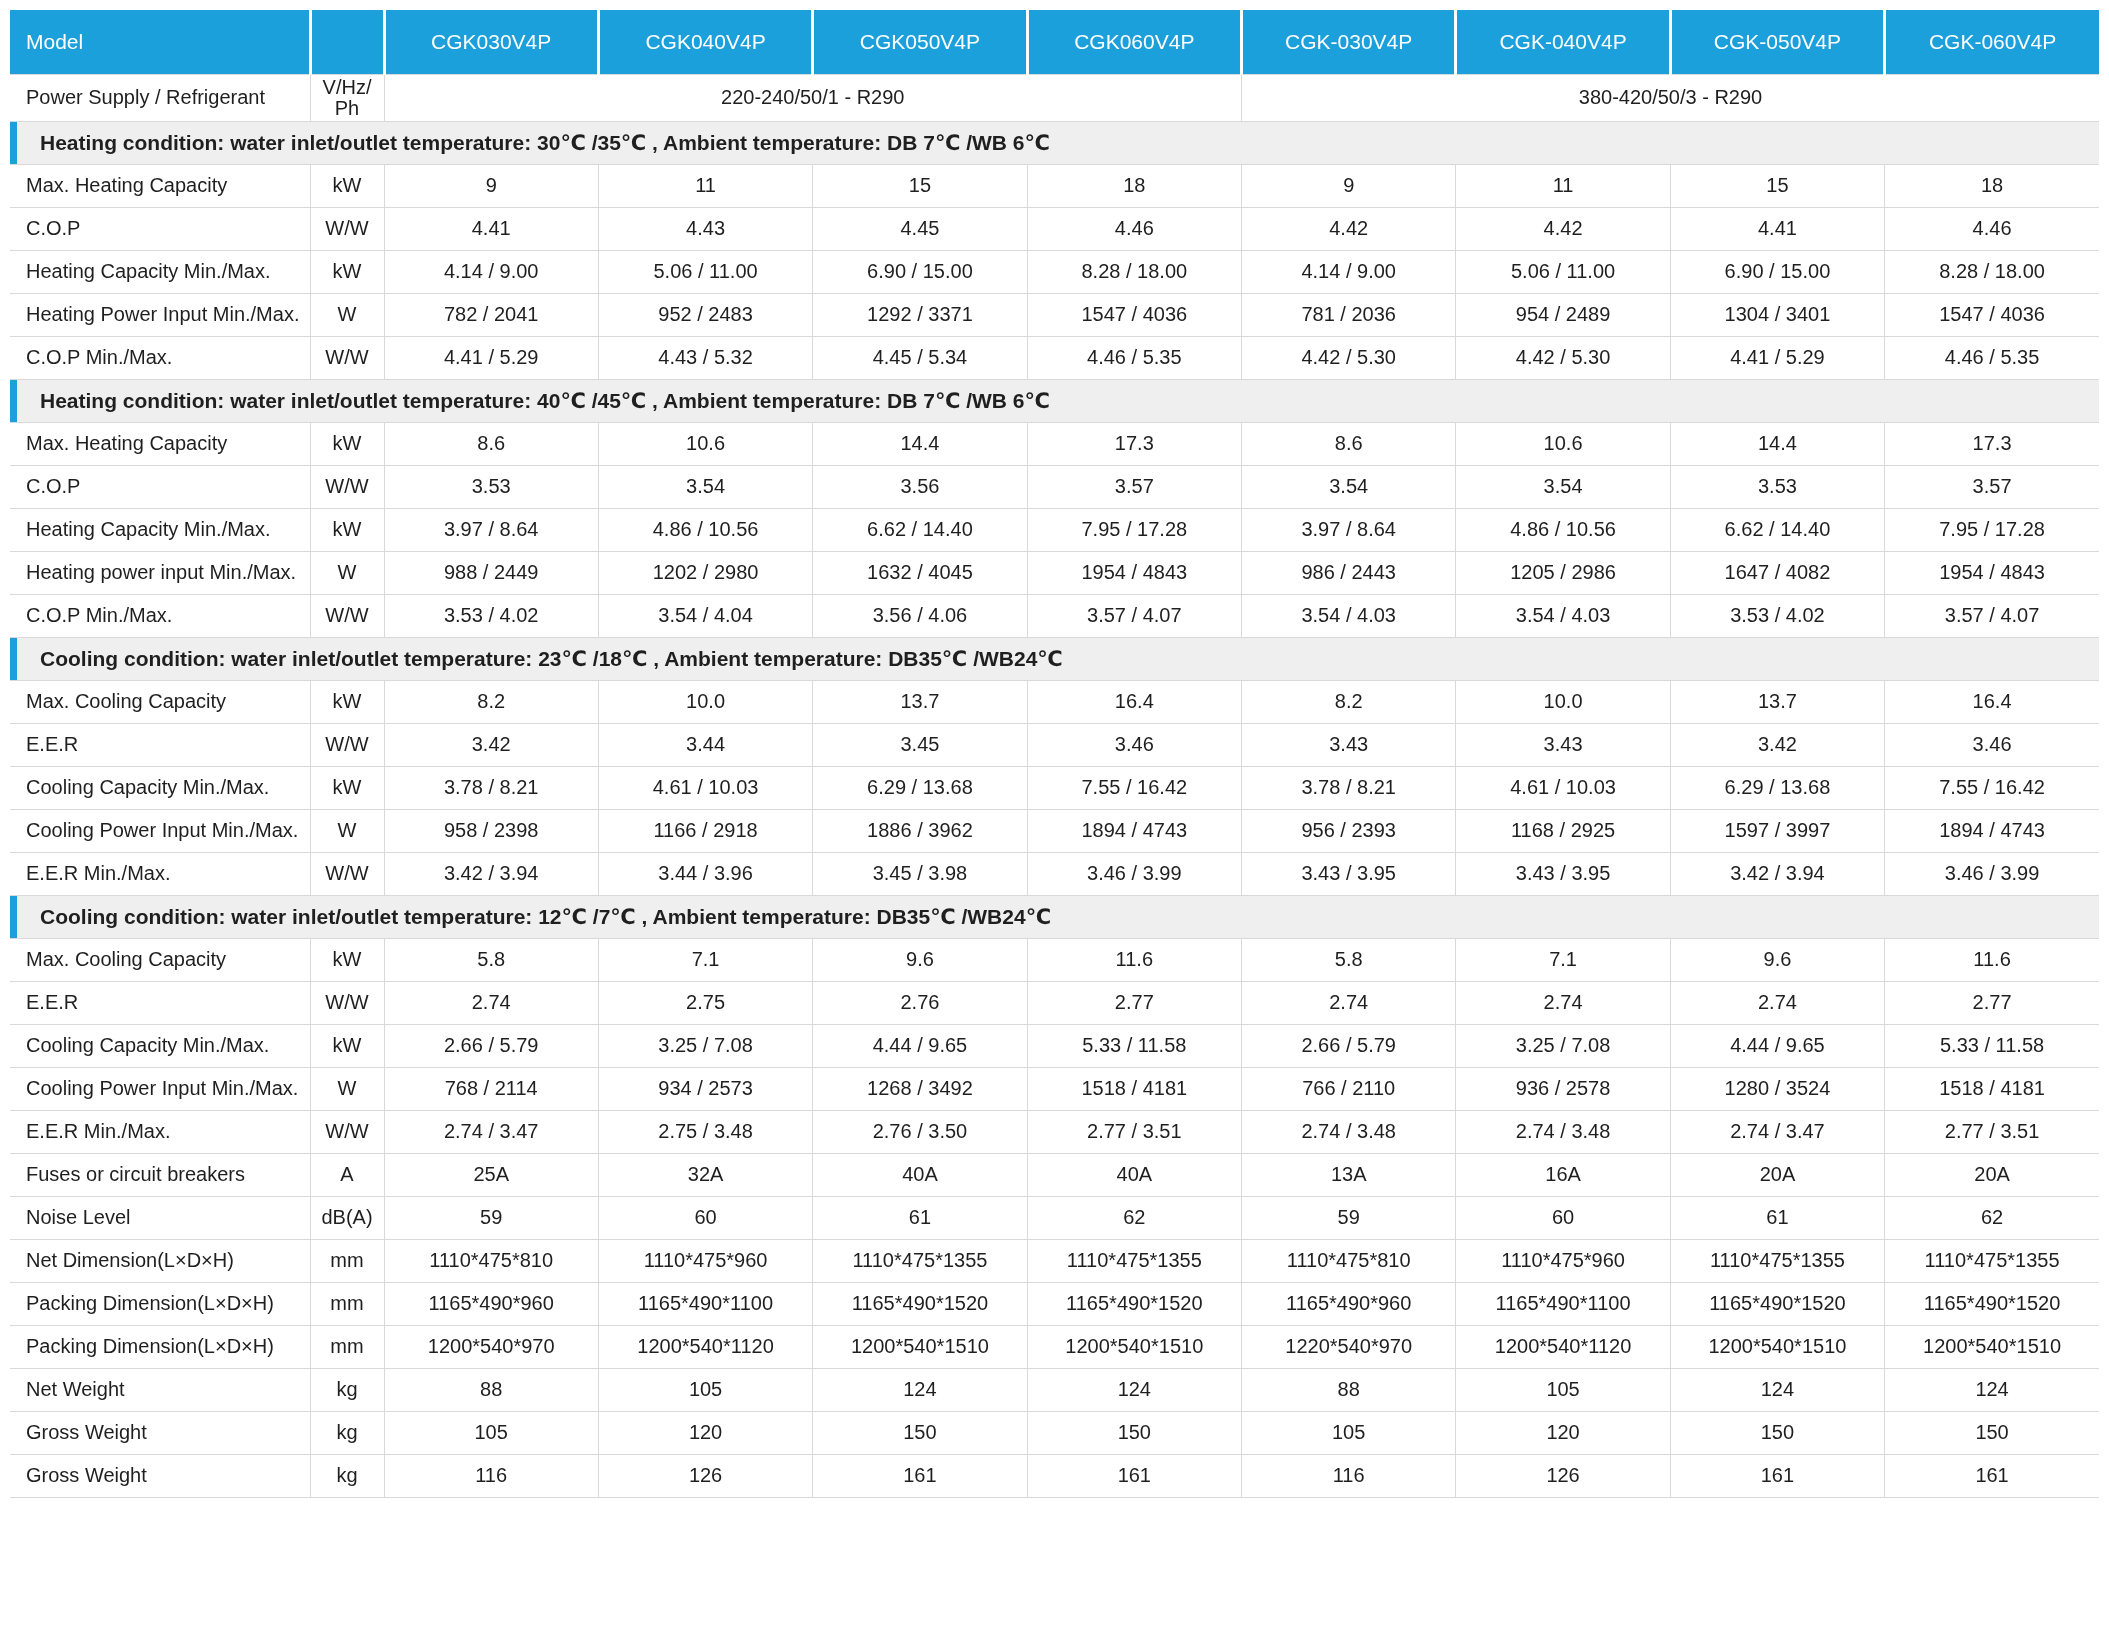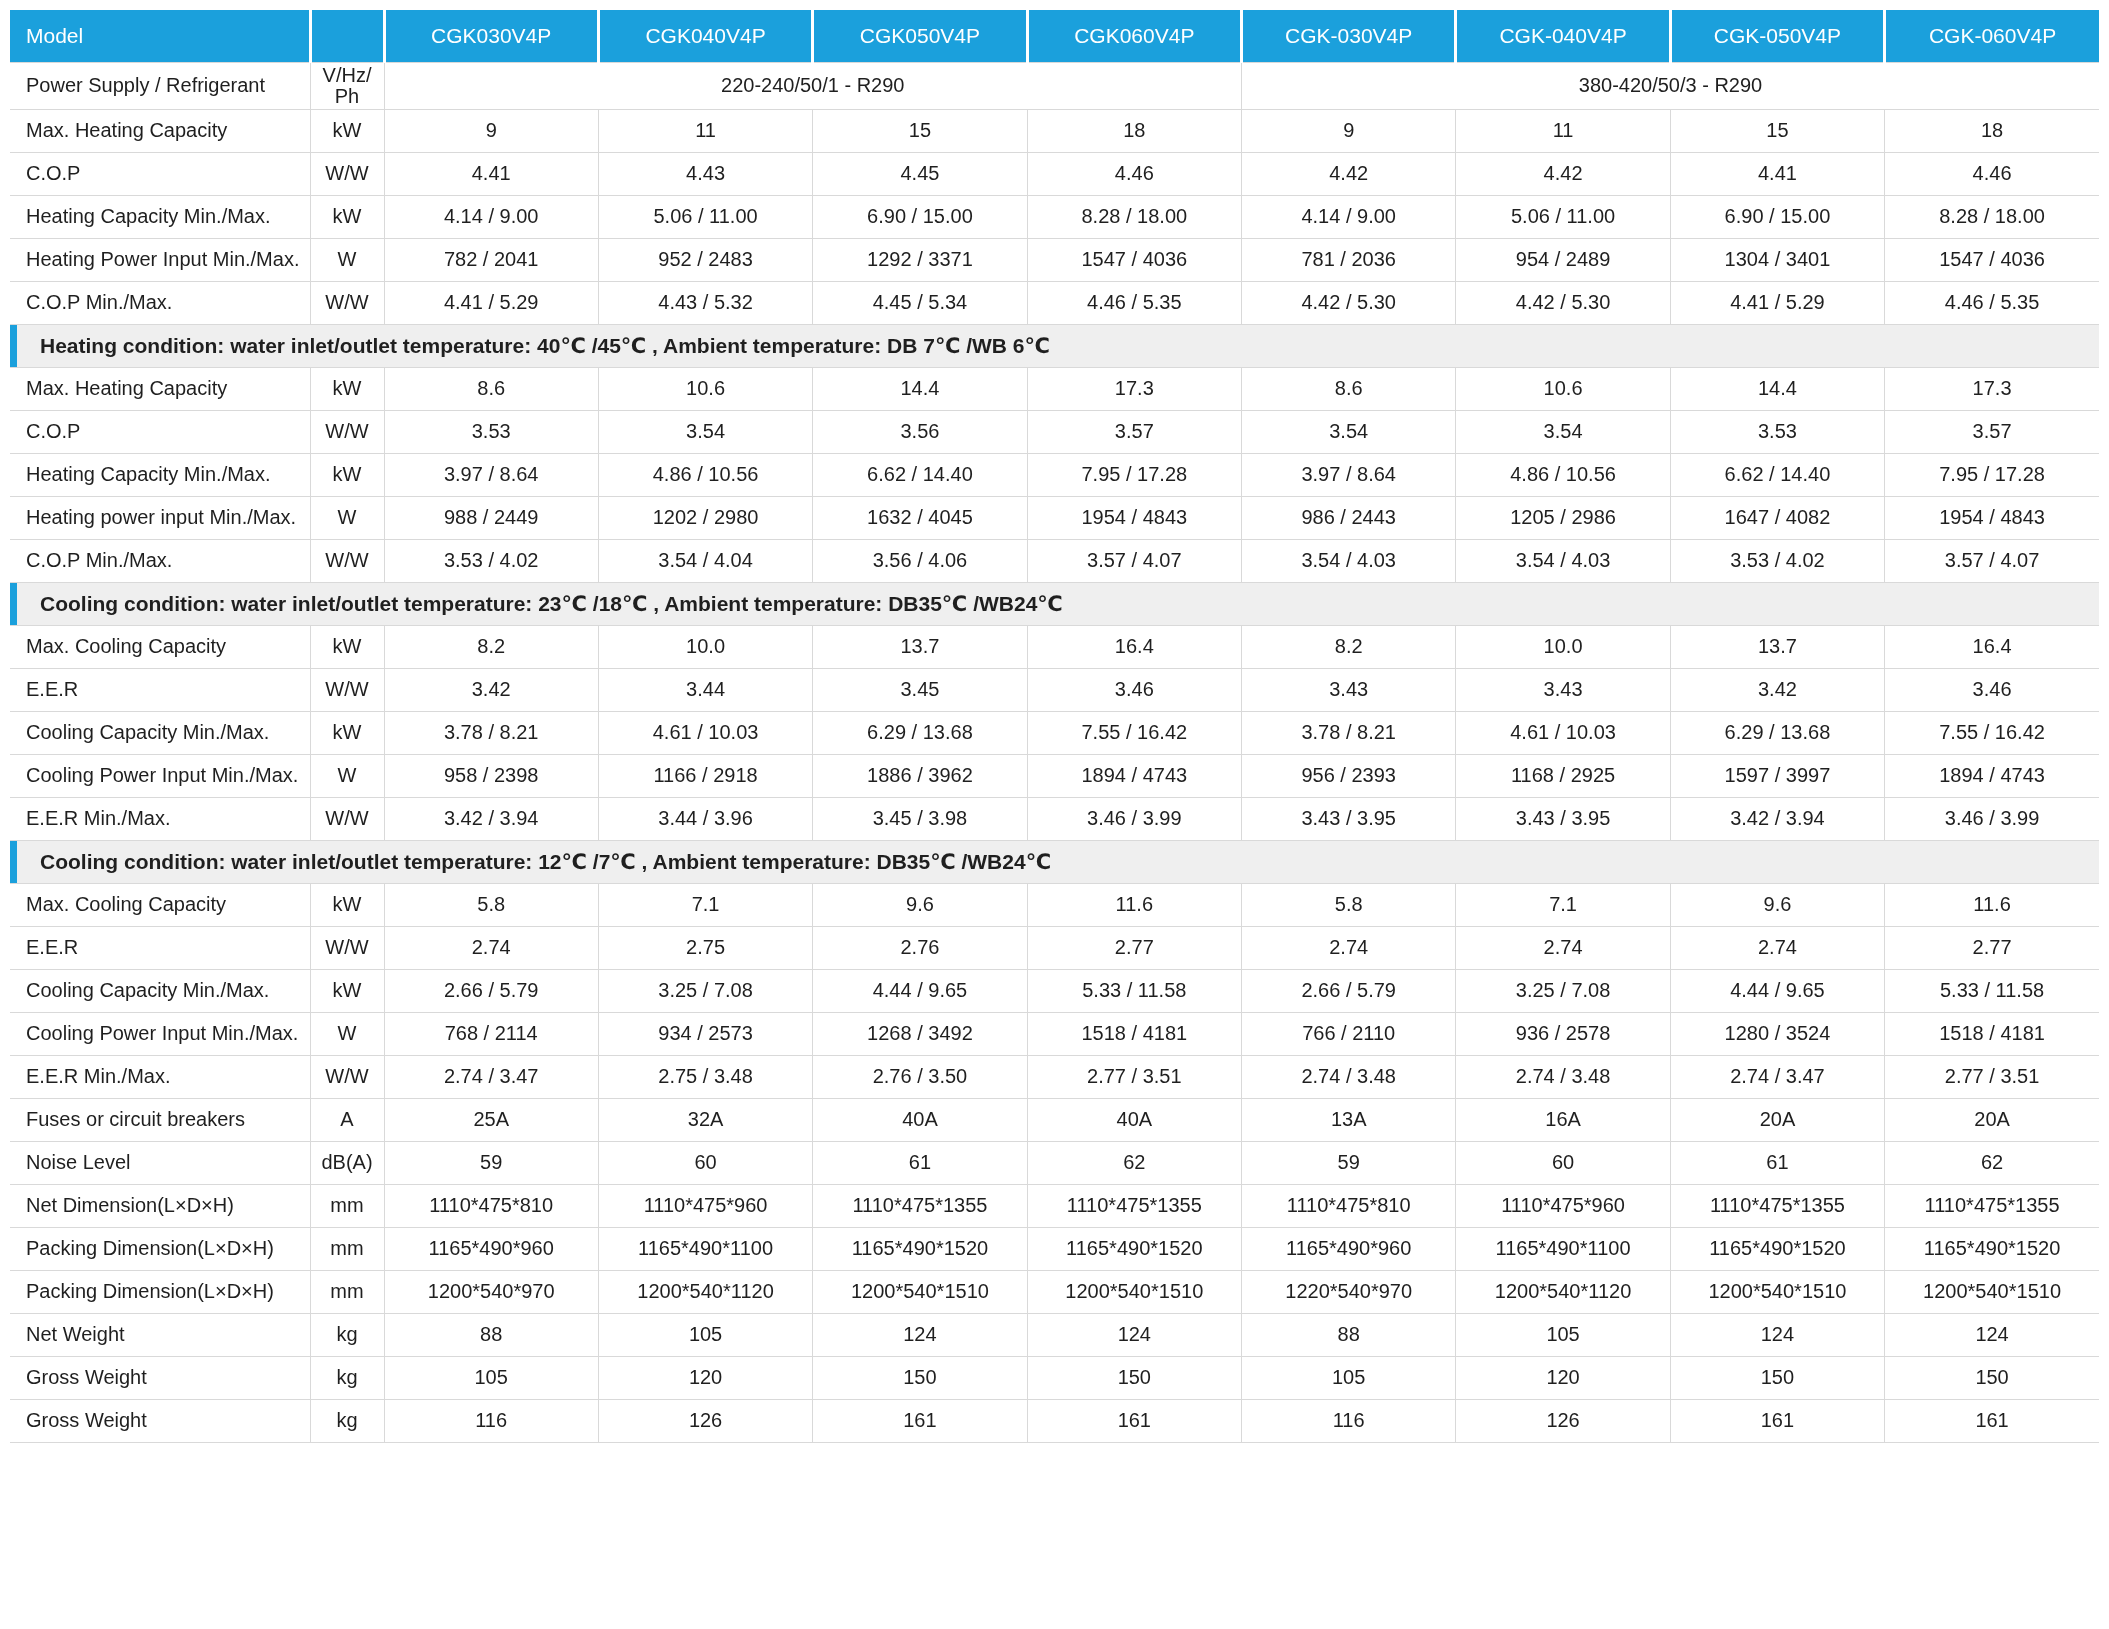--- a/index.html
+++ b/index.html
@@ -18,21 +18,21 @@
   .page{width:2109px;padding:10px;}
   table{border-collapse:collapse;width:100%;table-layout:fixed;}
   col.label-col{width:300px;}
   col.unit-col{width:74px;}
 
   thead th{
     background:var(--accent);
     color:#ffffff;
     font-size:21px;
     font-weight:400;
-    height:52px;
+    height:64px;
     text-align:center;
     padding:0 4px;
     overflow:hidden;
   }
   thead th + th{border-left:3px solid #ffffff;margin-top:36px;}
   thead th.model-th{text-align:left;padding-left:16px;}
 
   tbody td{
     border:1px solid var(--grid);
     height:43px;
@@ -91,20 +91,23 @@
     <tbody>
 
     <tr>
           <td class="label-cell">Power Supply / Refrigerant</td>
           <td class="unit-cell">V/Hz/
 Ph</td>
           <td class="value-cell" colspan="4">220-240/50/1 - R290</td>
           <td class="value-cell" colspan="4">380-420/50/3 - R290</td>
         </tr>
         <tr>
+          <td class="section-cell" colspan="10">Heating condition: water inlet/outlet temperature: 30℃ /35℃ , Ambient temperature: DB 7℃ /WB 6℃</td>
+        </tr>
+        <tr>
           <td class="label-cell">Max. Heating Capacity</td>
           <td class="unit-cell">kW</td>
           <td class="value-cell">9</td>
           <td class="value-cell">11</td>
           <td class="value-cell">15</td>
           <td class="value-cell">18</td>
           <td class="value-cell">9</td>
           <td class="value-cell">11</td>
           <td class="value-cell">15</td>
           <td class="value-cell">18</td>

